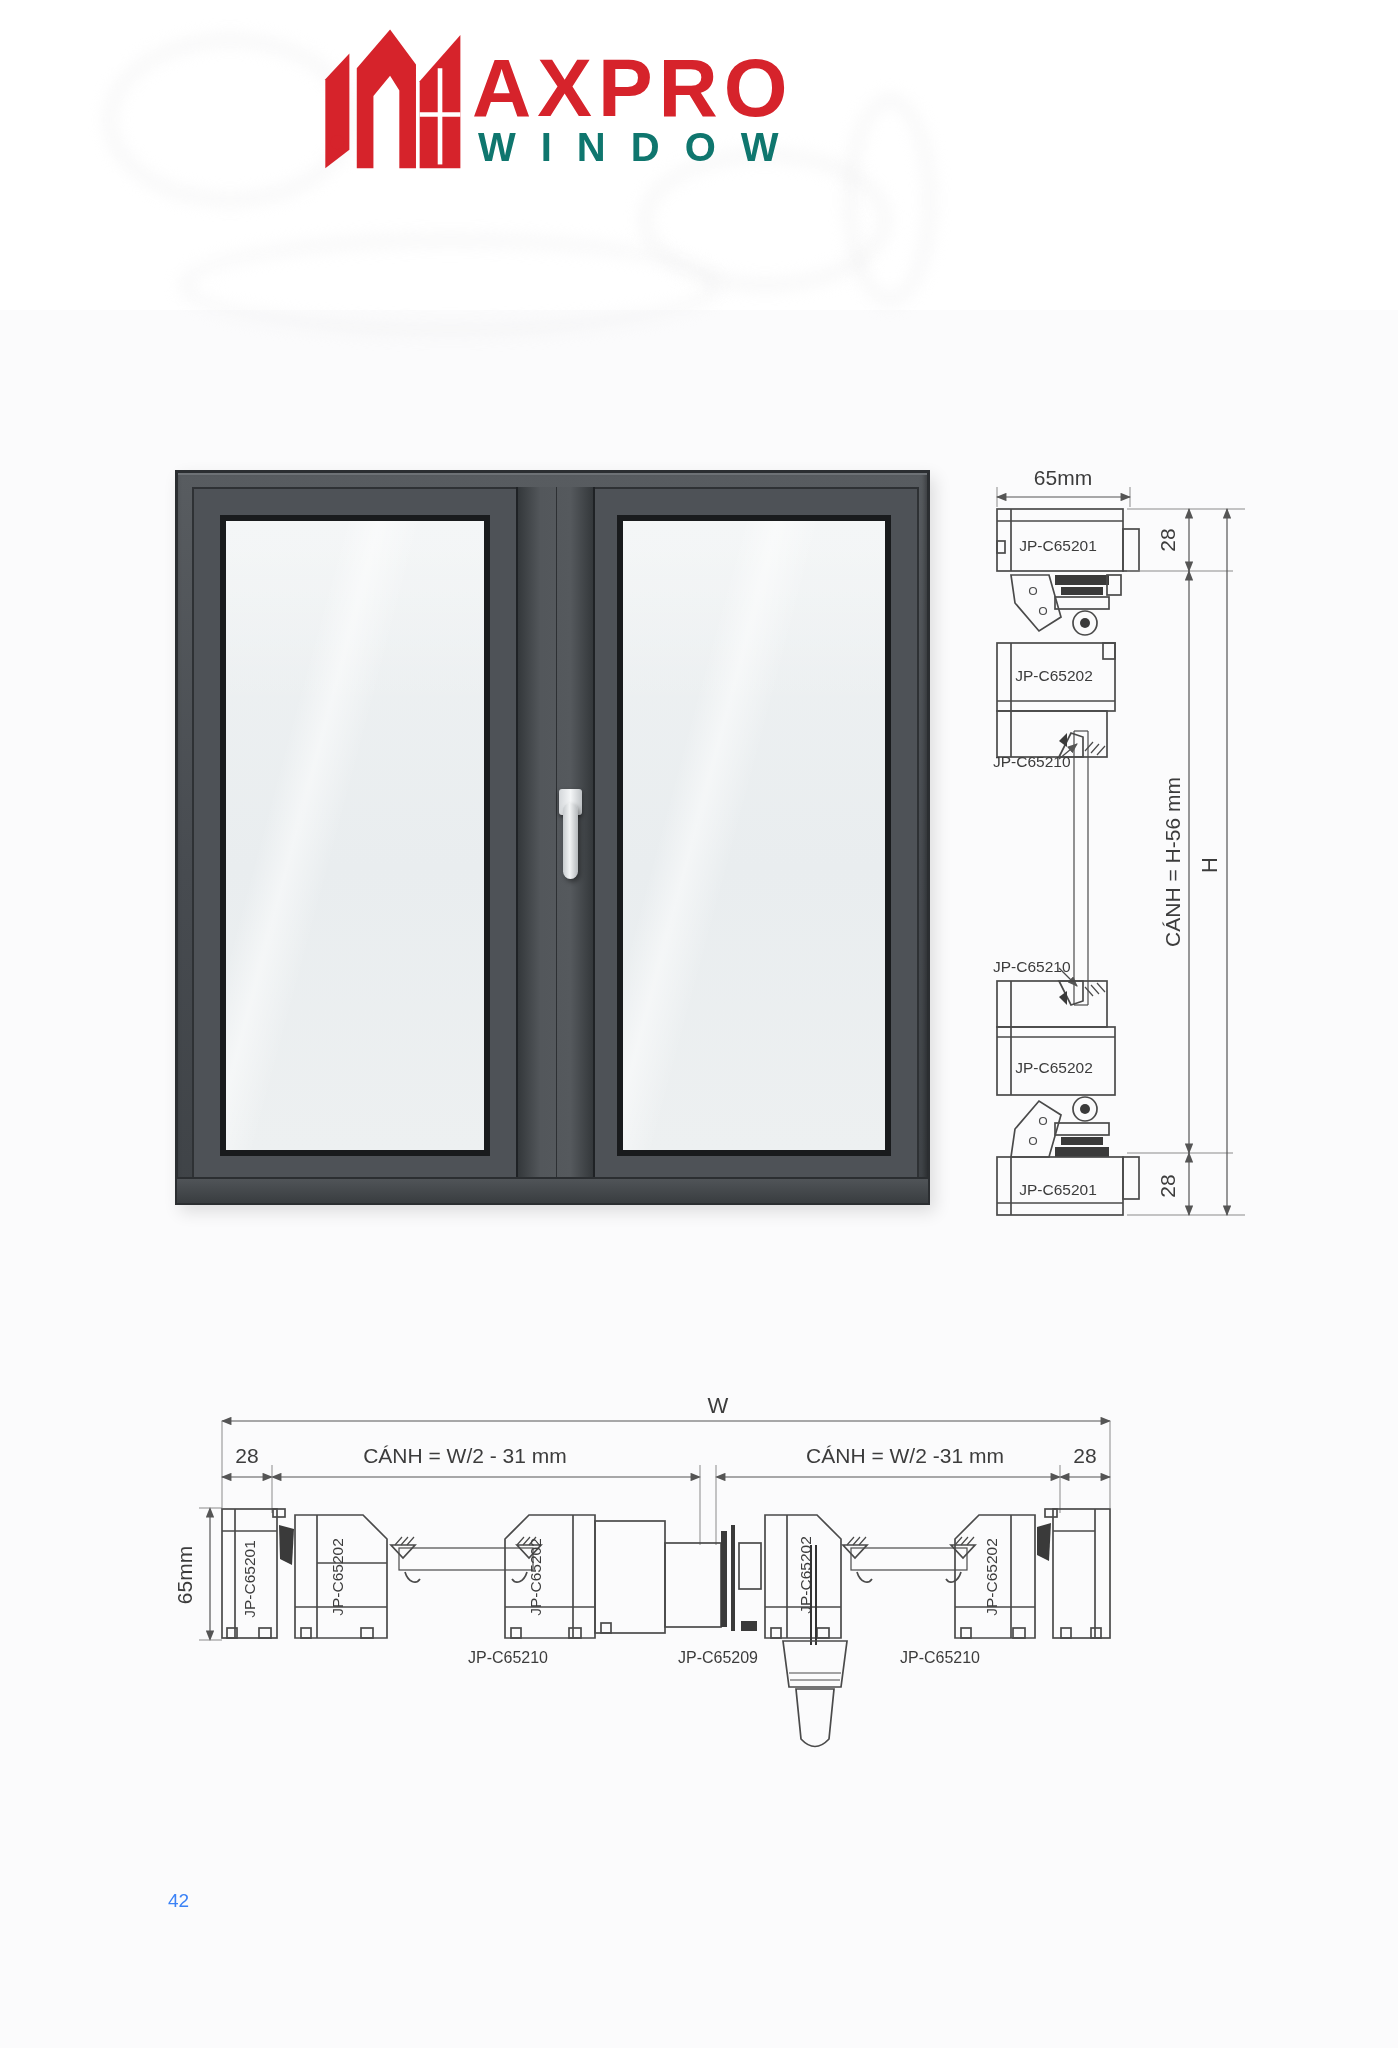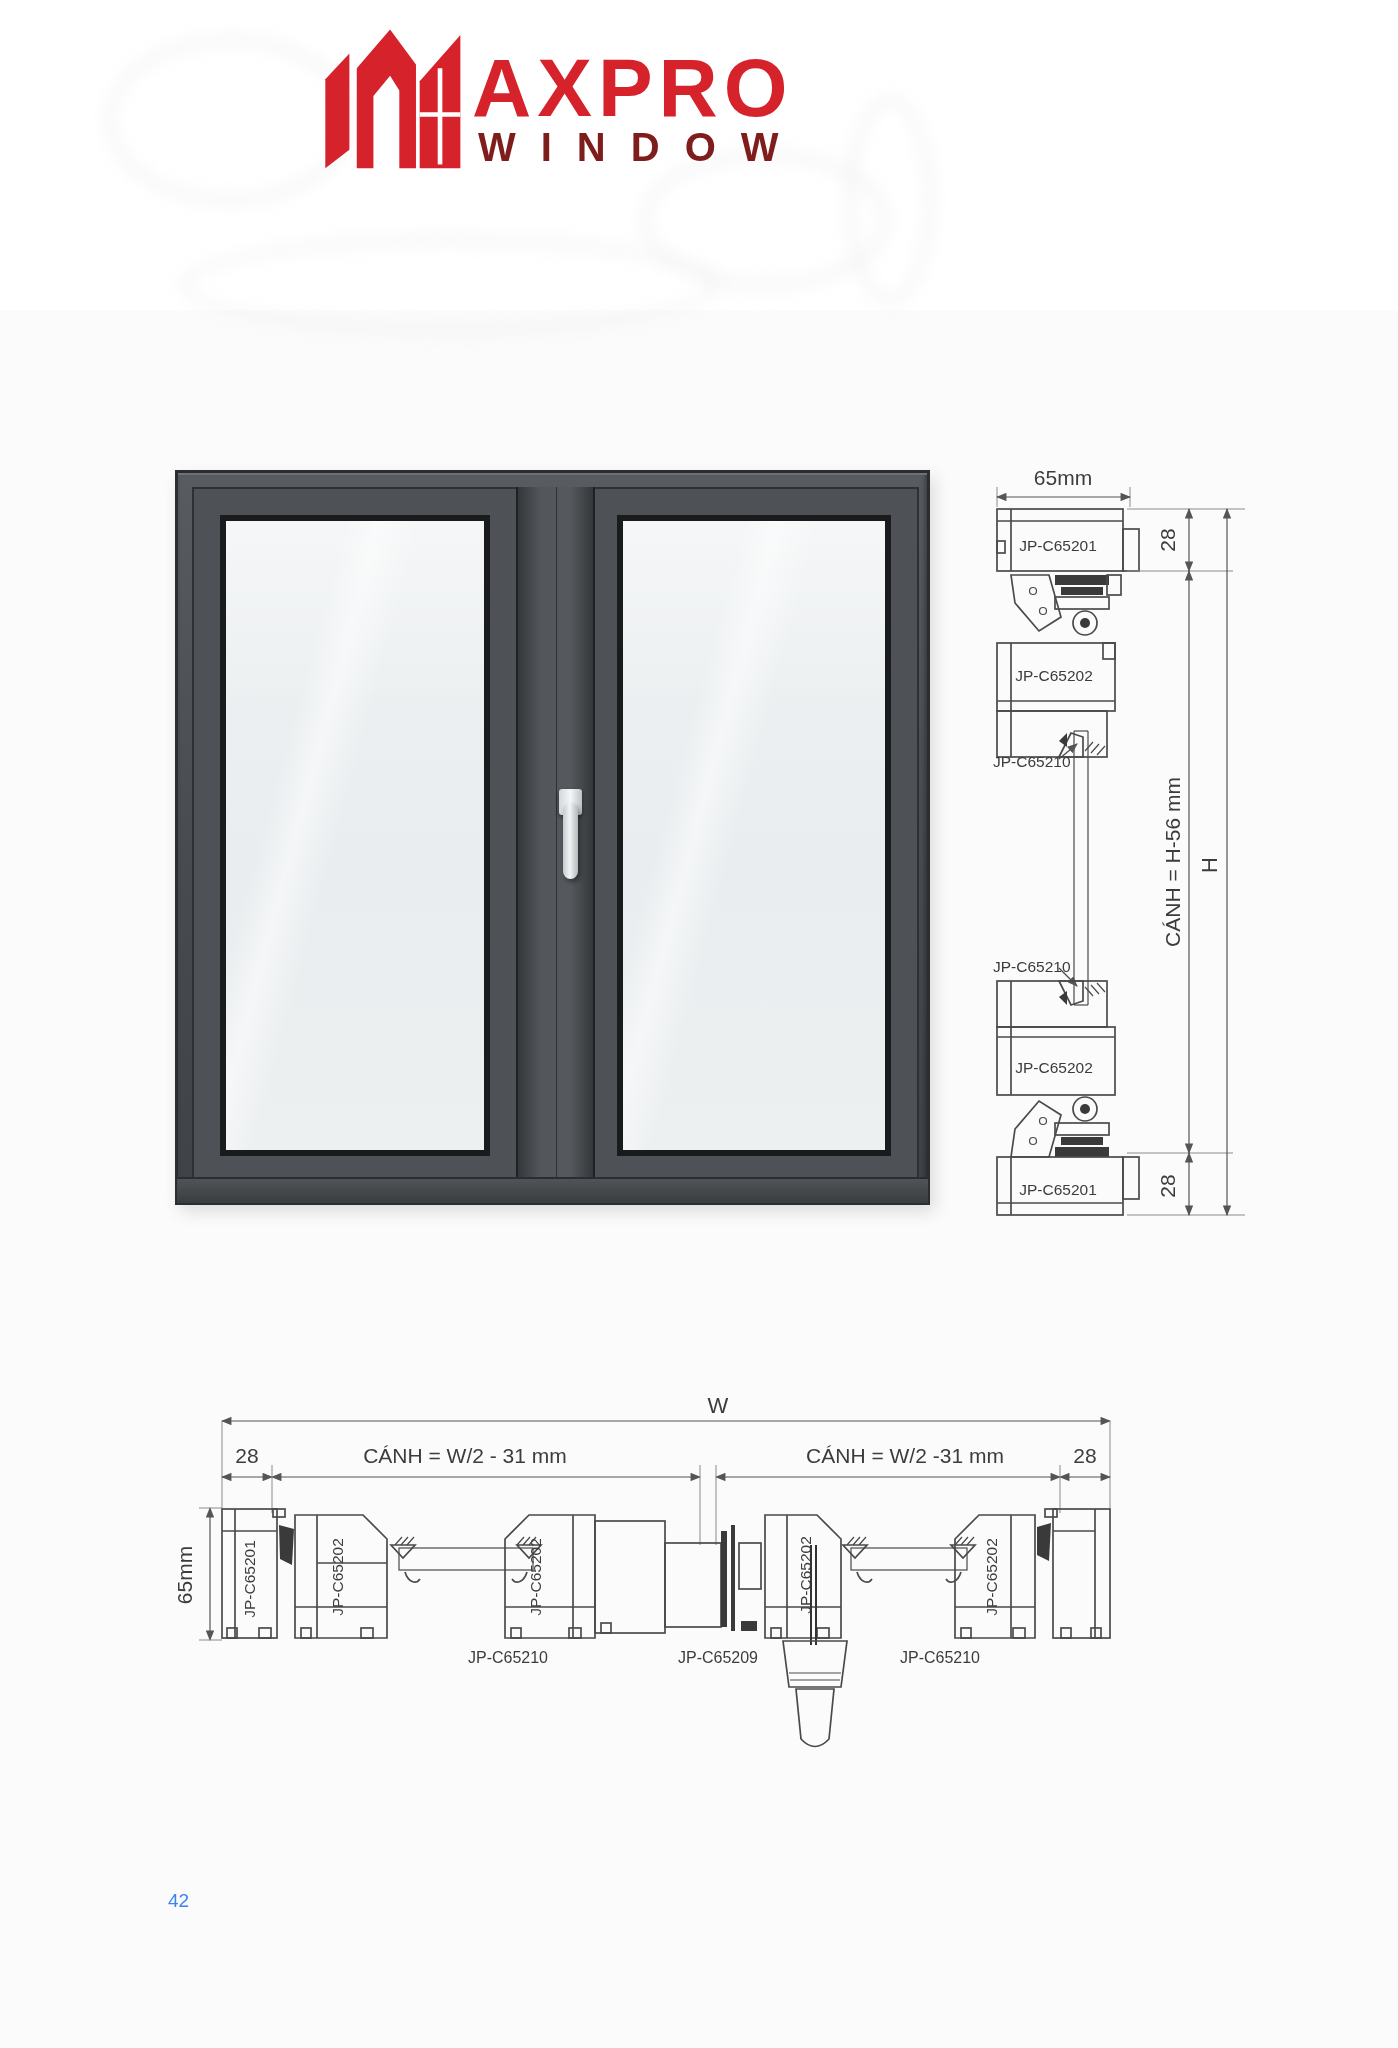--- a/index.html
+++ b/index.html
@@ -71,21 +71,21 @@
     <svg class="logo-mark" viewBox="0 0 170 160">
       <polygon points="14,158 14,62 40,34 40,138" fill="#d6232b"></polygon>
       <circle cx="27" cy="130" r="7.5" fill="#d6232b"></circle>
       <polygon points="48,158 48,50 84,8 112,46 112,158 94,158 94,74 84,58 66,80 66,158" fill="#d6232b"></polygon>
       <polygon points="116,158 116,64 160,14 160,158" fill="#d6232b"></polygon>
       <line x1="138" y1="50" x2="138" y2="154" stroke="#ffffff" stroke-width="5"></line>
       <line x1="116" y1="100" x2="160" y2="100" stroke="#ffffff" stroke-width="5"></line>
     </svg>
     <div class="logo-text">
       <div class="logo-axpro" style="color:#d6232b">AXPRO</div>
-      <div class="logo-window" style="color:#7f1d1d">WINDOW</div>
+      <div class="logo-window" style="color:#0f766e">WINDOW</div>
     </div>
   </div>
 
   <div class="window">
     <div class="sash sl">
       <div class="glass"></div>
     </div>
     <div class="sash sr">
       <div class="glass"></div>
     </div>

